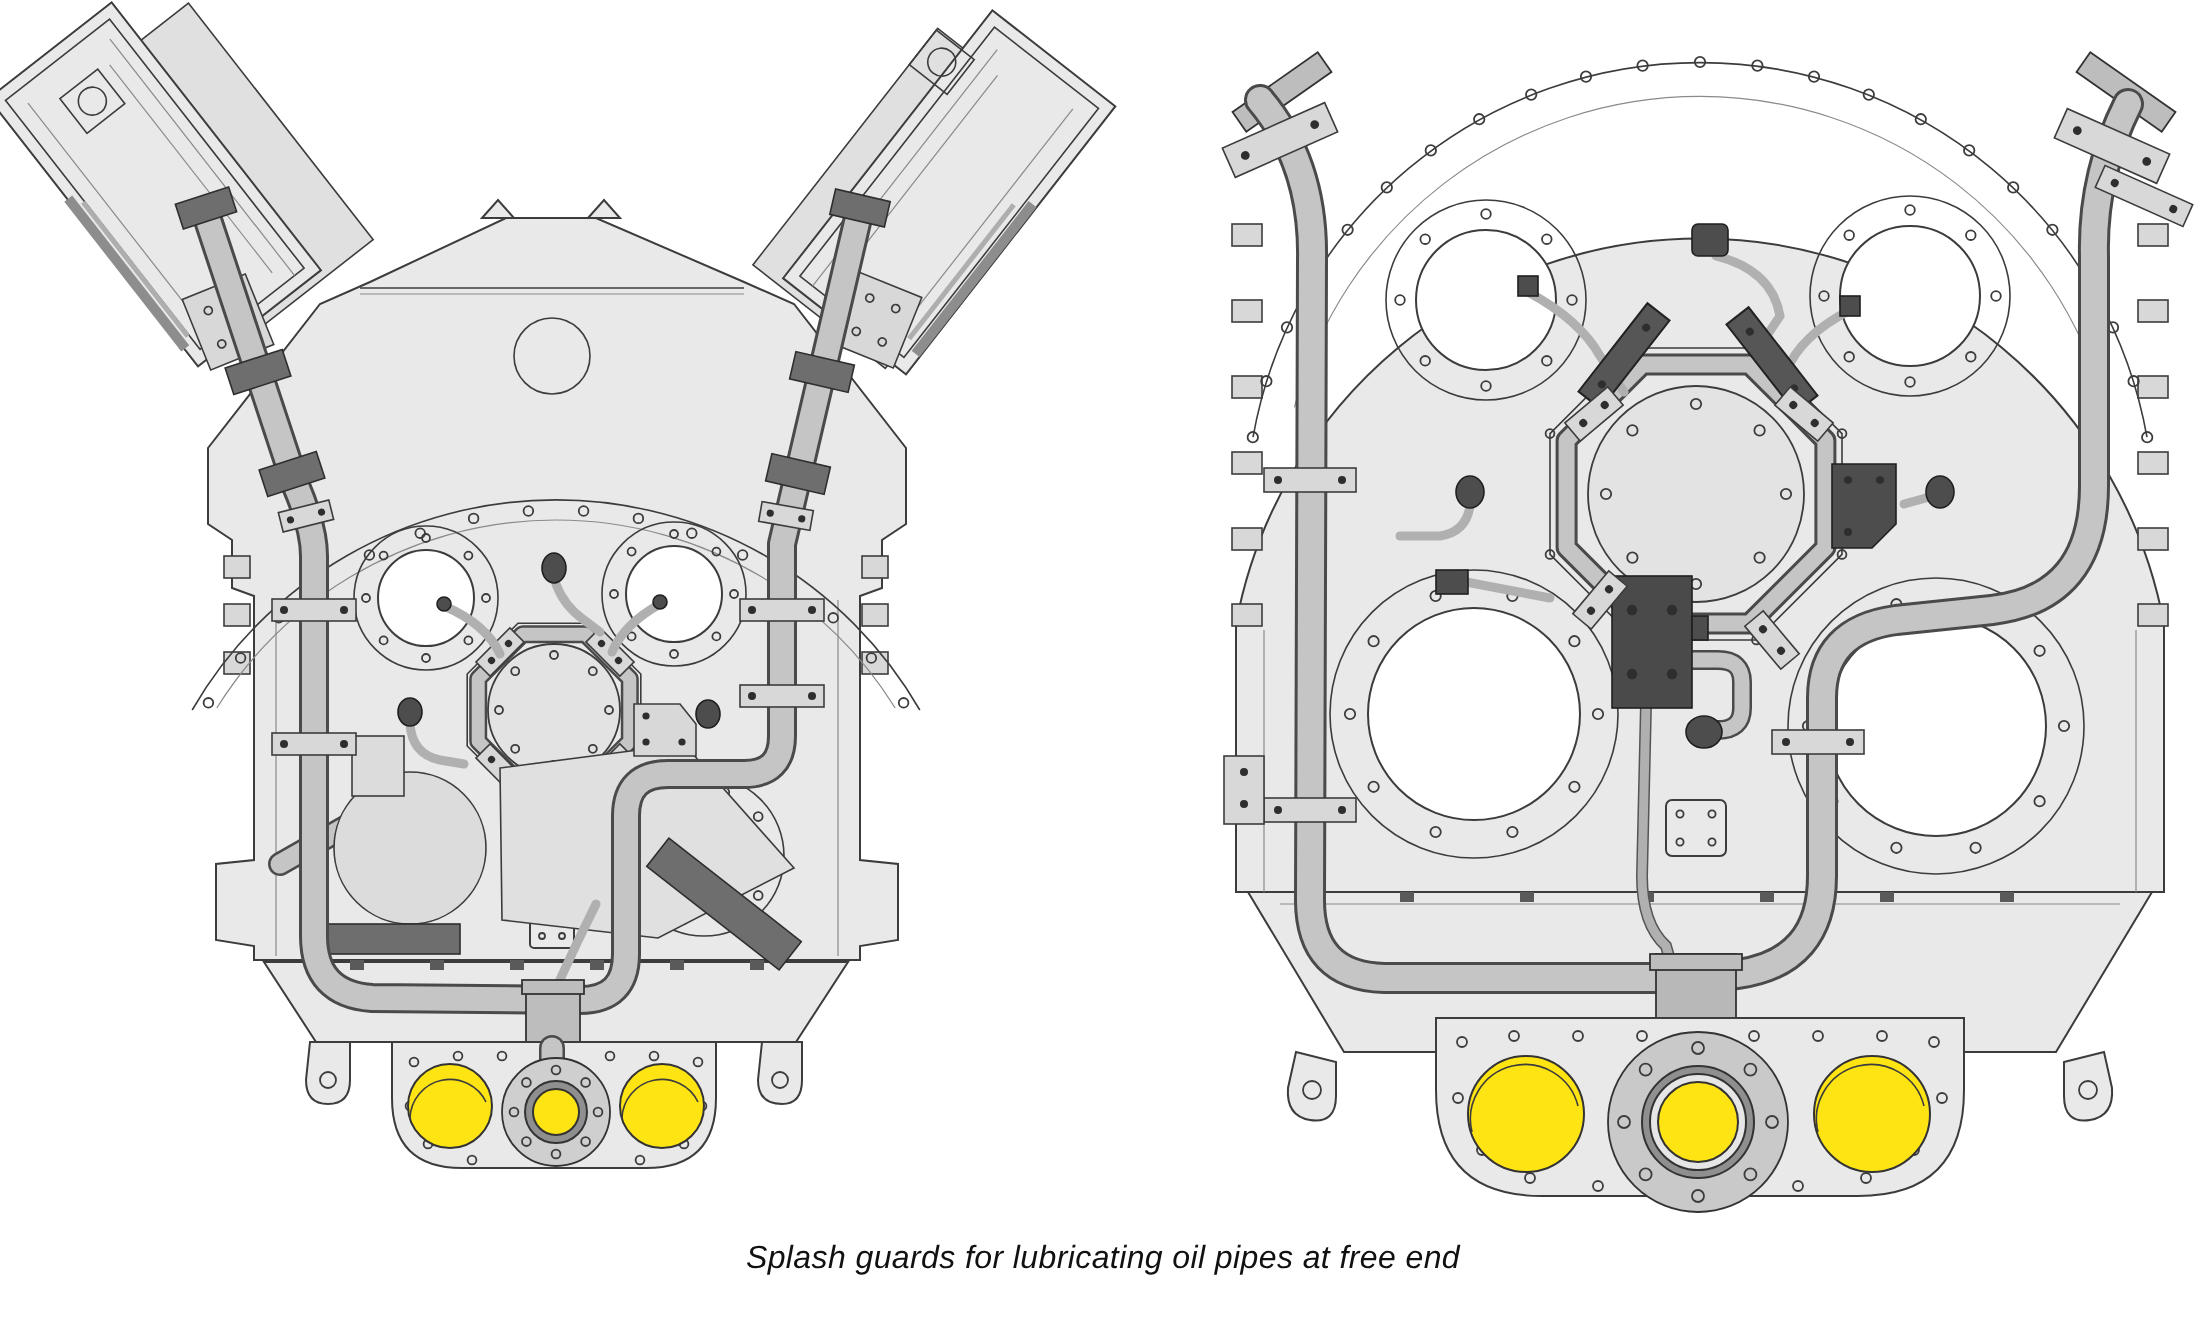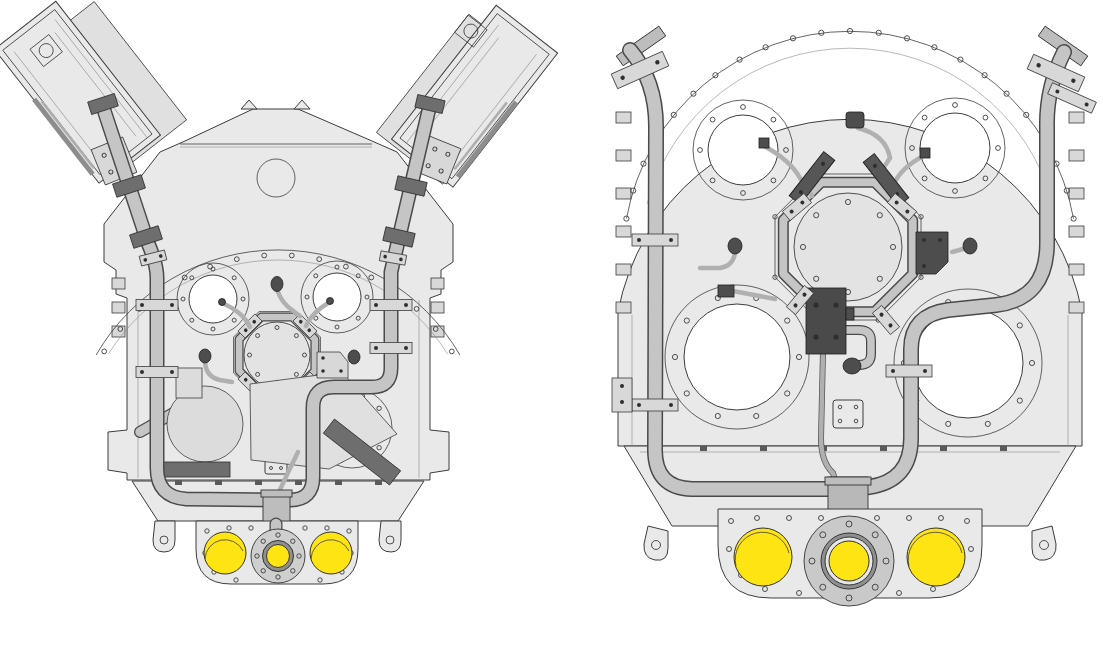--- a/index.html
+++ b/index.html
@@ -681,13 +681,14 @@
               <circle cx="26.2" cy="-26.2" r="3"></circle>
             </g>
         <circle cx="849" cy="561" r="28" fill="#8f8f8f" stroke="#333"></circle>
         <circle cx="849" cy="561" r="24" fill="#e6e6e6" stroke="#333"></circle>
         <circle class="yellow" cx="849" cy="561" r="20"></circle>
       </g>
     </g>
   </g>
 </svg>
 
+<div id="caption">Splash guards for lubricating oil pipes at free end</div>
 </div>
 
 </body></html>

